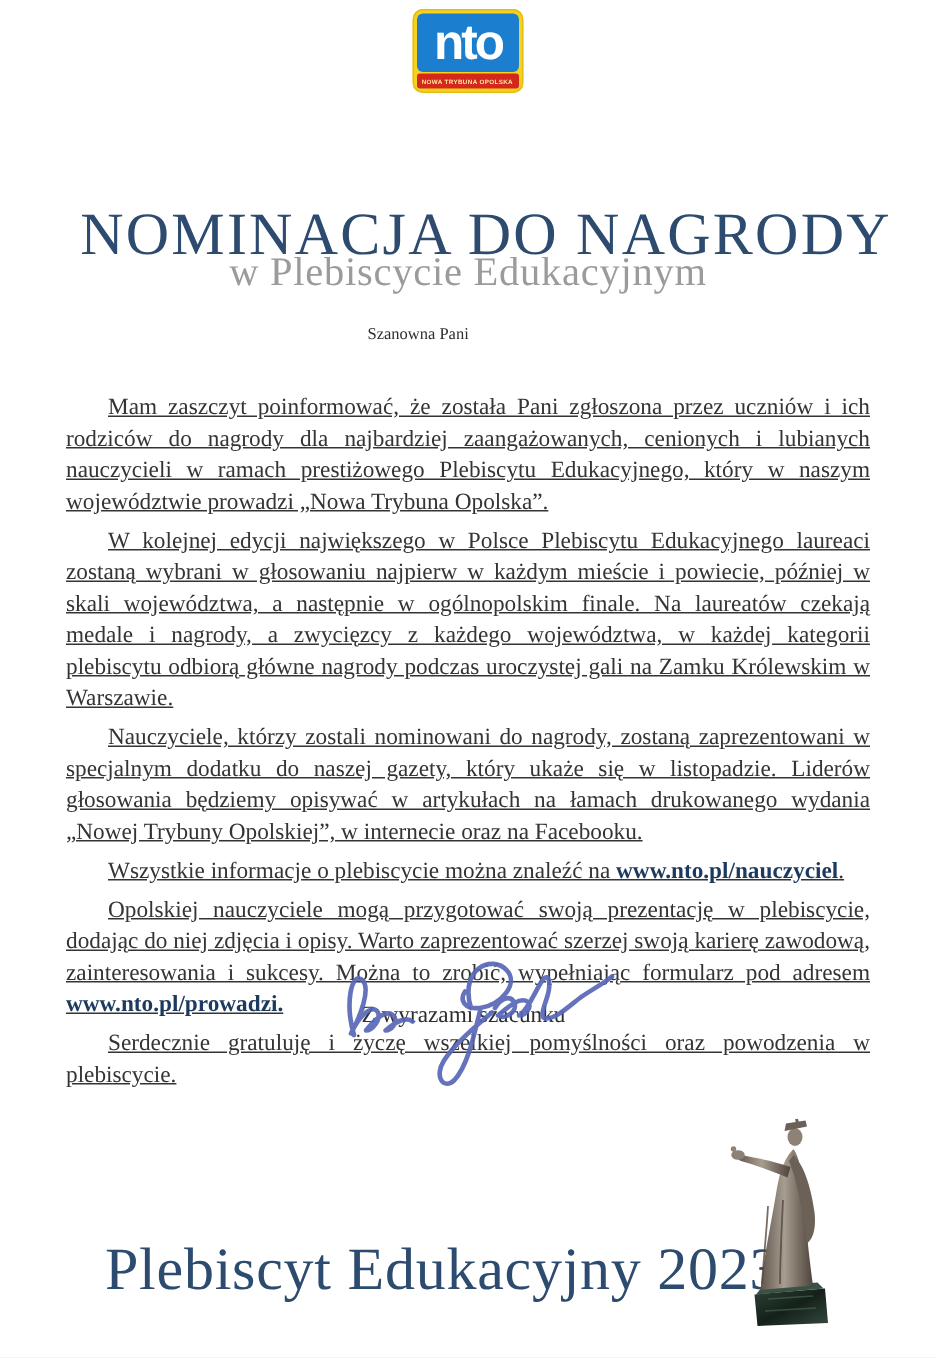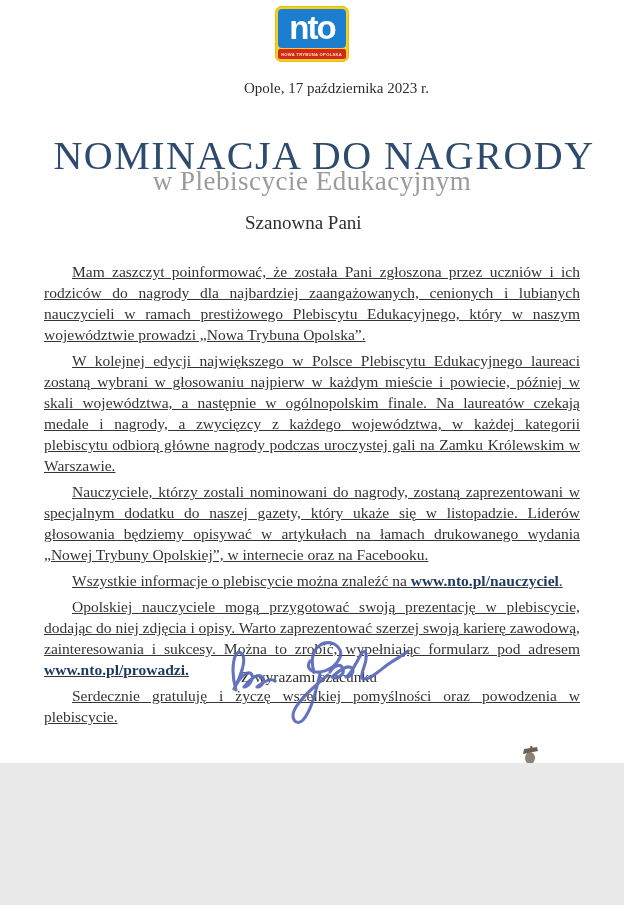--- a/index.html
+++ b/index.html
@@ -1,37 +1,37 @@
 <!DOCTYPE html>
 <html lang="pl"><head>
 <meta charset="utf-8">
 <style>
   html,body{margin:0;padding:0;background:#e9e9e9;}
   .page{
-    position:relative;width:624px;height:763px;margin:0 auto;background:#ffffff;
+    position:relative;width:624px;height:905px;margin:0 auto;background:#ffffff;
     font-family:"Liberation Serif", serif;color:#343434;overflow:hidden;
   }
   
   .logo{position:absolute;top:6px;left:50%;transform:translateX(-50%);
     width:74px;height:56px;background:#f6d11f;border-radius:7px;box-shadow:0 0 0 1px #e4bd12 inset;}
   .logo-blue{position:absolute;left:3px;right:3px;top:3px;bottom:14px;background:#1b7ece;border-radius:4px;
     display:flex;align-items:center;justify-content:center;}
   .logo-word{font-family:"Liberation Sans",sans-serif;font-weight:bold;color:#ffffff;
     font-size:33px;line-height:1;letter-spacing:-2px;margin-top:-3px;}
   .logo-strip{position:absolute;left:3px;right:3px;bottom:3px;height:10px;background:#d5281c;border-radius:2px;
     display:flex;align-items:center;justify-content:center;overflow:hidden;}
   .logo-strip span{font-family:"Liberation Sans",sans-serif;font-weight:bold;color:#ffe9a0;
     font-size:8px;white-space:nowrap;transform:scale(0.52);transform-origin:center;letter-spacing:.5px;}
   
   .date{position:absolute;top:80px;left:244px;font-size:15px;color:#2c2c2c;}
   .title{position:absolute;top:120px;left:0;width:100%;text-align:center;margin:12px;
     font-size:40px;font-weight:400;color:#2d4b6f;letter-spacing:1.5px;}
   .subtitle{position:absolute;top:166px;left:0;width:100%;text-align:center;margin:0;
     font-size:27px;font-weight:400;color:#9b9b9b;letter-spacing:.5px;}
-  .salutation{position:absolute;top:213px;left:245px;font-size:19px;line-height:20.5px;color:#2e2e2e;}
+  .salutation{position:absolute;top:213px;left:245px;font-size:11px;line-height:20.5px;color:#2e2e2e;}
   .body{position:absolute;top:261px;left:44px;width:536px;font-size:15.5px;line-height:21px;
     text-align:justify;color:#343434;}
   .body p{margin:0 0 5px 0;text-indent:28px;text-decoration:underline;}
   .doc-link{font-weight:bold;color:#1c3a5e;}
   .closing{position:absolute;top:620px;left:241px;font-size:15.5px;color:#2e2e2e;margin-top:48px;}
   .signer{position:absolute;top:676px;left:245px;font-size:15.5px;line-height:18.5px;color:#2e2e2e;}
   .signature{position:absolute;top:632px;left:222px;width:192px;height:96px;}
   
   .footer-title{position:absolute;top:822px;left:70px;margin:0;font-size:40px;font-weight:400;
     color:#2d4b6f;letter-spacing:.5px;}
@@ -44,21 +44,20 @@
 
   <div class="logo">
     <div class="logo-blue">
       <span class="logo-word">nto</span>
     </div>
     <div class="logo-strip">
       <span>NOWA TRYBUNA OPOLSKA</span>
     </div>
   </div>
 
-  <div class="date">Opole, 17 października 2023 r.</div>
 
   <h1 class="title">NOMINACJA DO NAGRODY</h1>
   <h2 class="subtitle">w Plebiscycie Edukacyjnym</h2>
 
   <div class="salutation">
     <div>Szanowna Pani</div>
   </div>
 
   <div class="body">
     <p>Mam zaszczyt poinformować, że została Pani zgłoszona przez uczniów i ich rodziców do nagrody dla najbardziej zaangażowanych, cenionych i lubianych nauczycieli w ramach prestiżowego Plebiscytu Edukacyjnego, który w naszym województwie prowadzi „Nowa Trybuna Opolska”.</p>

